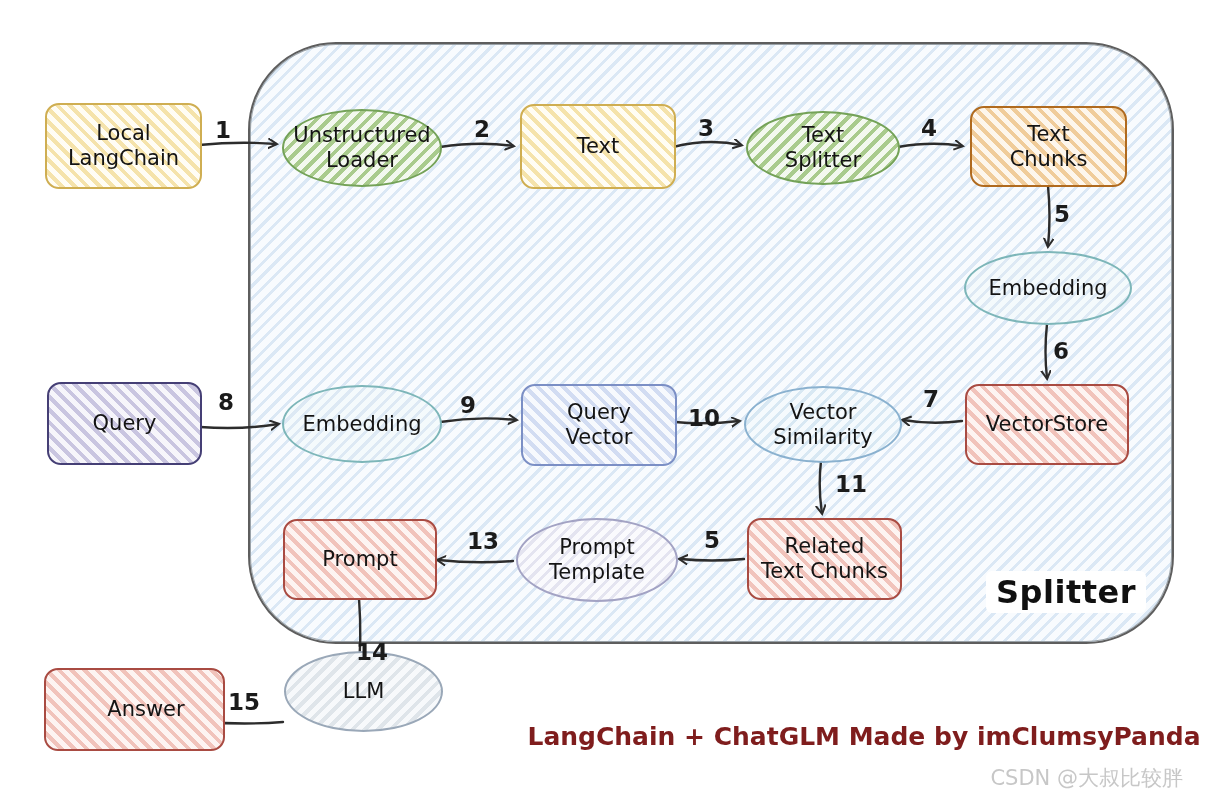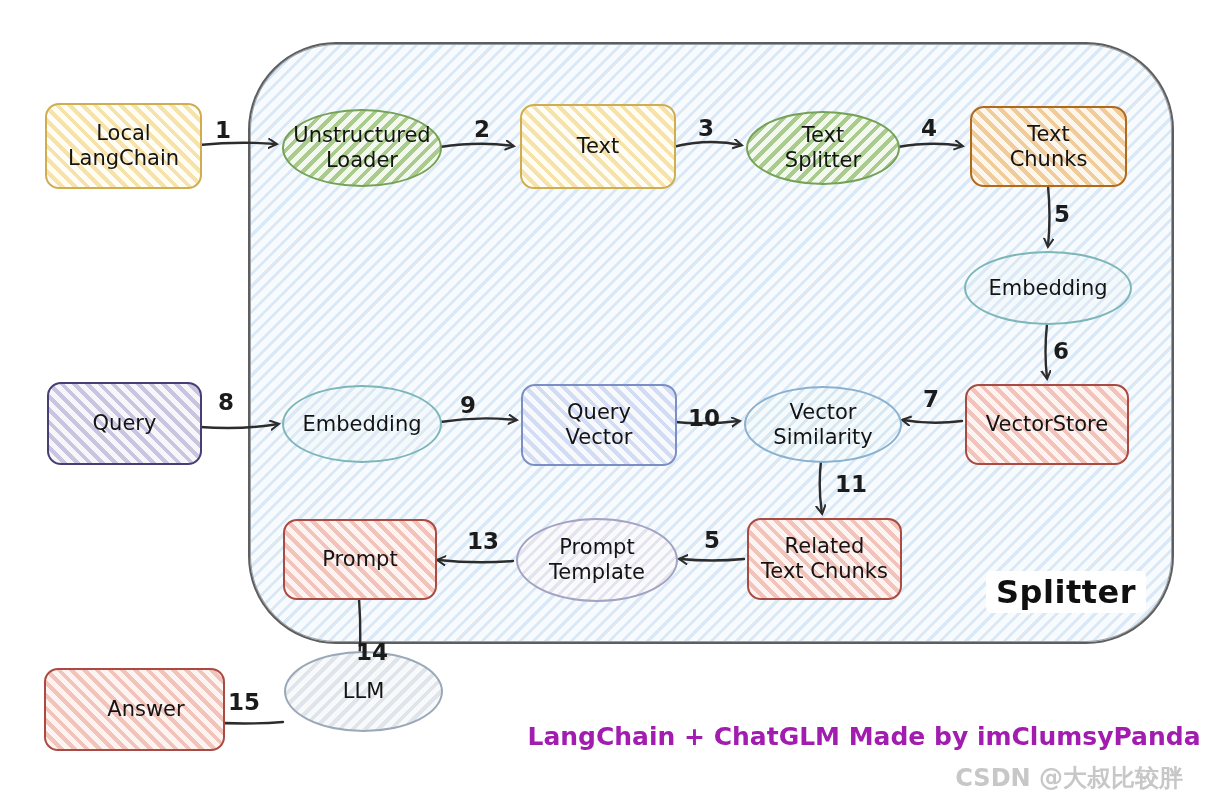--- a/index.html
+++ b/index.html
@@ -38,25 +38,25 @@
     font-size:23px;font-weight:600;color:#1b1b1b;
   }
   .arrows{position:absolute;left:0;top:0;width:1206px;height:798px;pointer-events:none;}
   .frame-label{
     position:absolute;transform:translate(-50%,-50%);
     font-size:32px;font-weight:600;color:#101010;background:#ffffff;
     padding:2px 10px;border-radius:6px;letter-spacing:.5px;
   }
   .caption{
     position:absolute;transform:translate(-50%,-50%);
-    font-size:25px;font-weight:600;color:#a21caf;white-space:nowrap;
+    font-size:25px;font-weight:600;color:#7f1d1d;white-space:nowrap;
   }
   .watermark{
     position:absolute;transform:translate(-100%,-50%);
-    font-size:24px;color:#c7c7c7;white-space:nowrap;font-weight:bold;
+    font-size:21px;color:#c7c7c7;white-space:nowrap;
   }
 </style>
 </head>
 <body>
 
 <div class="canvas">
 
   <div class="frame"></div>
 
   <svg class="arrows" viewBox="0 0 1206 798">

